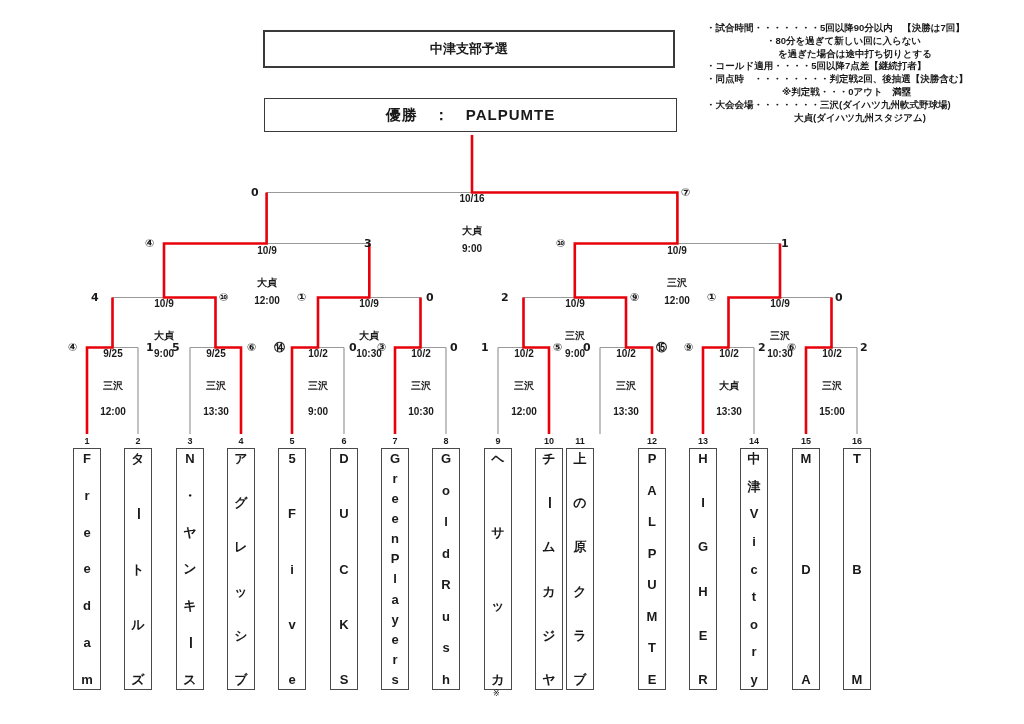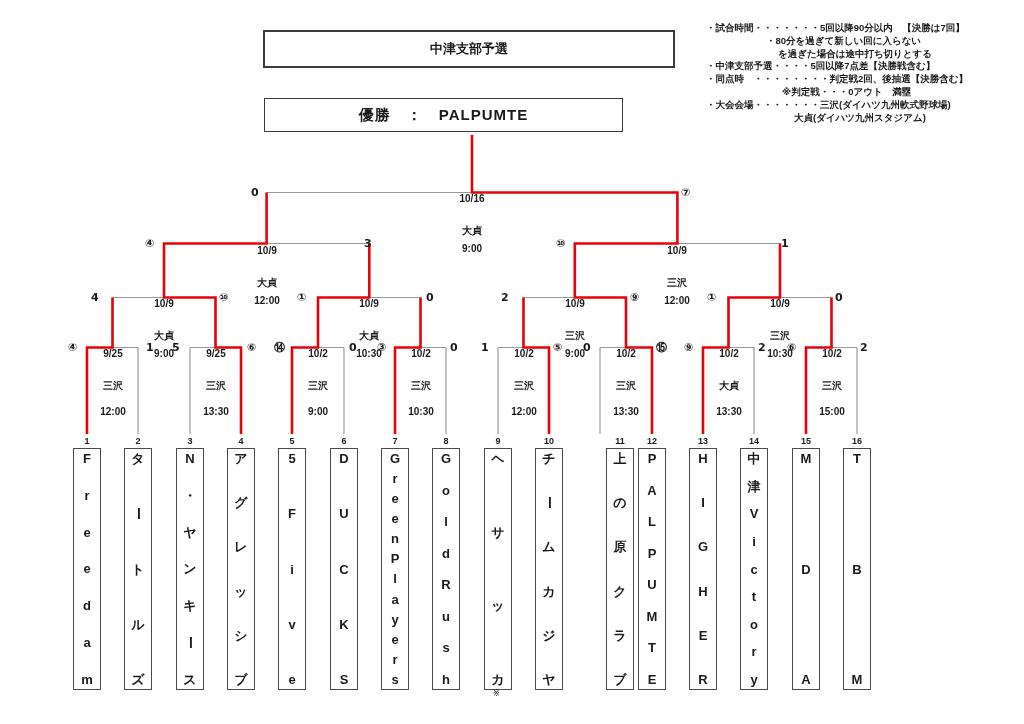--- a/index.html
+++ b/index.html
@@ -1,21 +1,21 @@
 <!DOCTYPE html>
 <html><head>
 <meta charset="utf-8">
 <style>
   html,body{margin:0;padding:0;background:#fff;}
   .canvas{position:relative;width:1024px;height:724px;background:#fff;overflow:hidden;
           font-family:"Liberation Sans","DejaVu Sans",sans-serif;color:#1a1a1a;}
   .title-box{position:absolute;left:263px;top:30px;width:412px;height:38px;border:2px solid #3a3a3a;
              display:flex;flex-direction:column;justify-content:center;align-items:center;
              font-size:13px;font-weight:bold;line-height:16px;text-align:center;box-sizing:border-box;background:#fff;}
-  .winner-box{position:absolute;left:264px;top:98px;width:359px;height:34px;border:1.5px solid #3a3a3a;
+  .winner-box{position:absolute;left:264px;top:98px;width:413px;height:34px;border:1.5px solid #3a3a3a;
               display:flex;justify-content:center;align-items:center;font-size:15px;font-weight:bold;
               letter-spacing:1px;box-sizing:border-box;background:#fff;}
   .notes{position:absolute;left:706px;top:22px;width:315px;font-size:9.5px;font-weight:bold;line-height:12.8px;}
   .nline{white-space:nowrap;}
   svg.bracket{position:absolute;left:0;top:0;}
   .mlabel{position:absolute;width:60px;text-align:center;font-size:10px;font-weight:bold;line-height:12px;}
   .mvenue{margin-top:20px;}
   .mtime{margin-top:6px;}
   .r1 .mtime{margin-top:14px;}
   .score{position:absolute;font-size:11px;font-weight:bold;line-height:12px;
@@ -39,21 +39,21 @@
   </div>
 
   <div class="winner-box">
     <span>優勝　：　PALPUMTE</span>
   </div>
 
   <div class="notes">
     <div class="nline" style="margin-left:0">・試合時間・・・・・・・5回以降90分以内　【決勝は7回】</div>
     <div class="nline" style="margin-left:60px">・80分を過ぎて新しい回に入らない</div>
     <div class="nline" style="margin-left:72px">を過ぎた場合は途中打ち切りとする</div>
-    <div class="nline" style="margin-left:0">・中津支部予選・・・・5回以降7点差【決勝戦含む】</div>
+    <div class="nline" style="margin-left:0">・コールド適用・・・・5回以降7点差【継続打者】</div>
     <div class="nline" style="margin-left:0">・同点時　・・・・・・・・判定戦2回、後抽選【決勝含む】</div>
     <div class="nline" style="margin-left:76px">※判定戦・・・0アウト　満塁</div>
     <div class="nline" style="margin-left:0">・大会会場・・・・・・・三沢(ダイハツ九州軟式野球場)</div>
     <div class="nline" style="margin-left:88px">大貞(ダイハツ九州スタジアム)</div>
   </div>
 
   <svg class="bracket" width="1024" height="724" viewBox="0 0 1024 724">
     <g stroke="#999999" stroke-width="1.2" fill="none">
       <path d="M87 347.5H138 M190 347.5H241 M292 347.5H344 M395 347.5H446 M498 347.5H549 M600 347.5H652 M703 347.5H754 M806 347.5H857
                M112.5 297.5H215.5 M318 297.5H420.5 M523.5 297.5H626 M728.5 297.5H831.5
@@ -298,21 +298,21 @@
     <div class="tnum">10</div>
     <div class="tbox">
         <span>チ</span>
         <span class="rot">ー</span>
         <span>ム</span>
         <span>カ</span>
         <span>ジ</span>
         <span>ヤ</span>
       </div>
   </div>
-  <div class="team" style="left:606px">
+  <div class="team" style="left:566px">
     <div class="tnum">11</div>
     <div class="tbox">
         <span>上</span>
         <span>の</span>
         <span>原</span>
         <span>ク</span>
         <span>ラ</span>
         <span>ブ</span>
       </div>
   </div>

